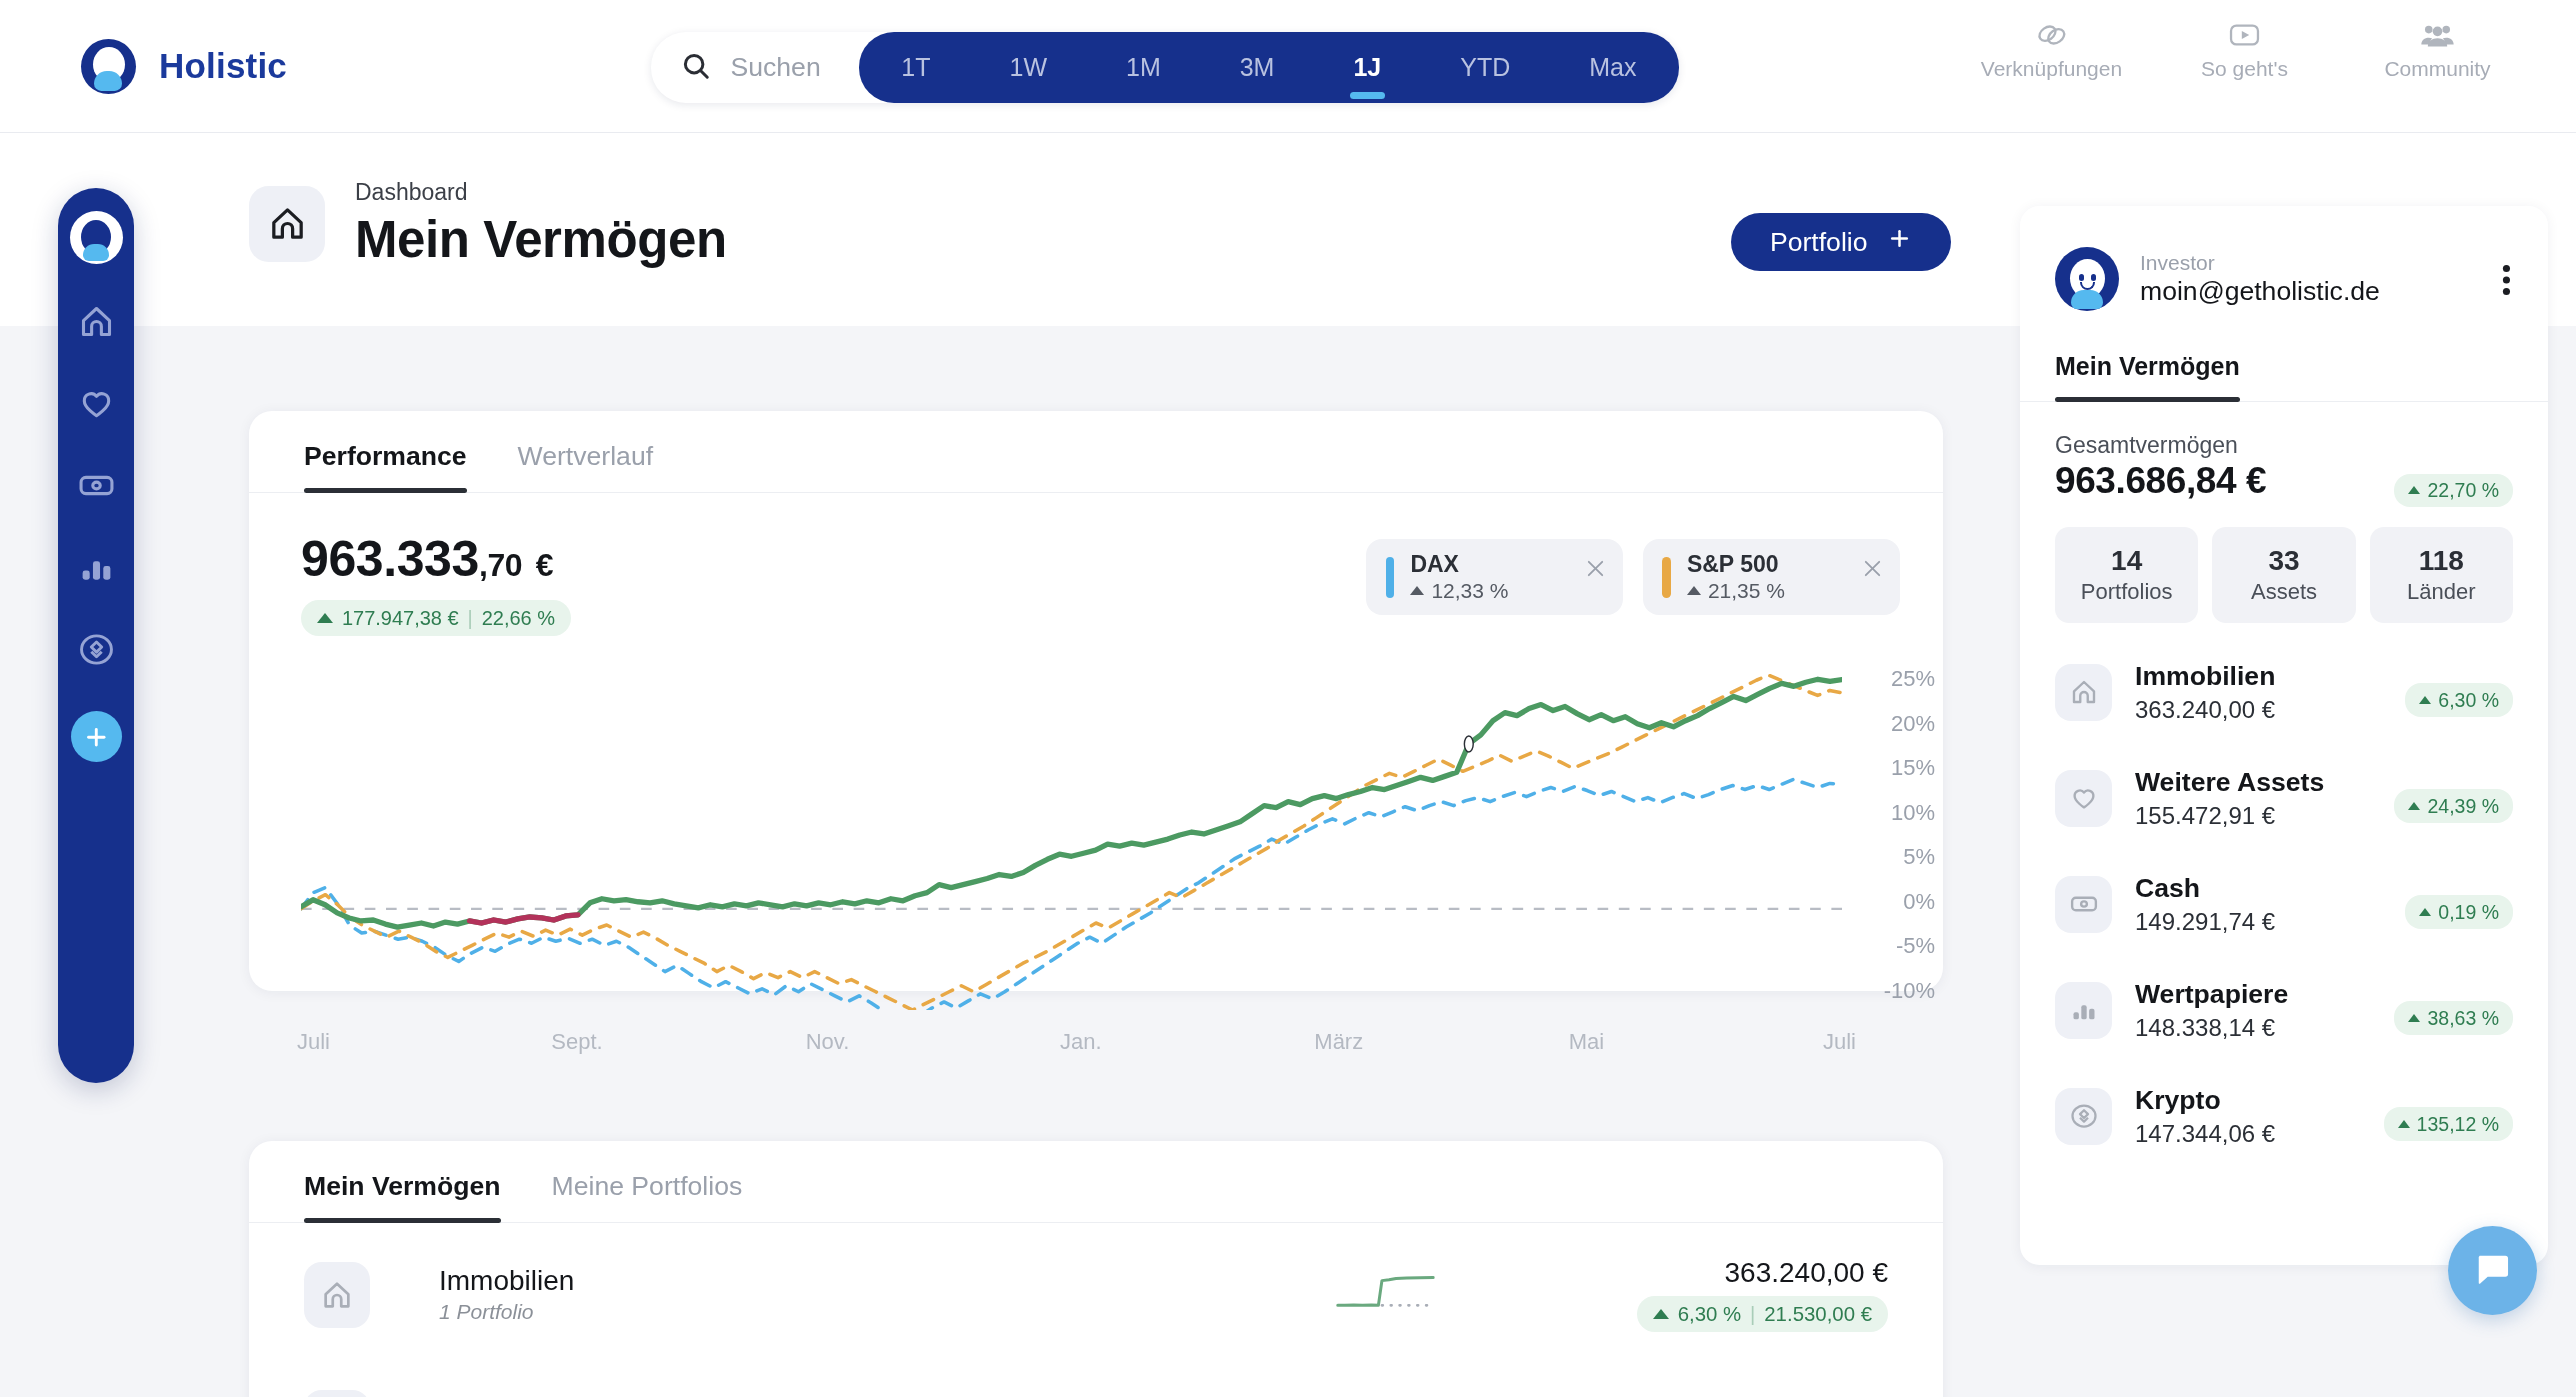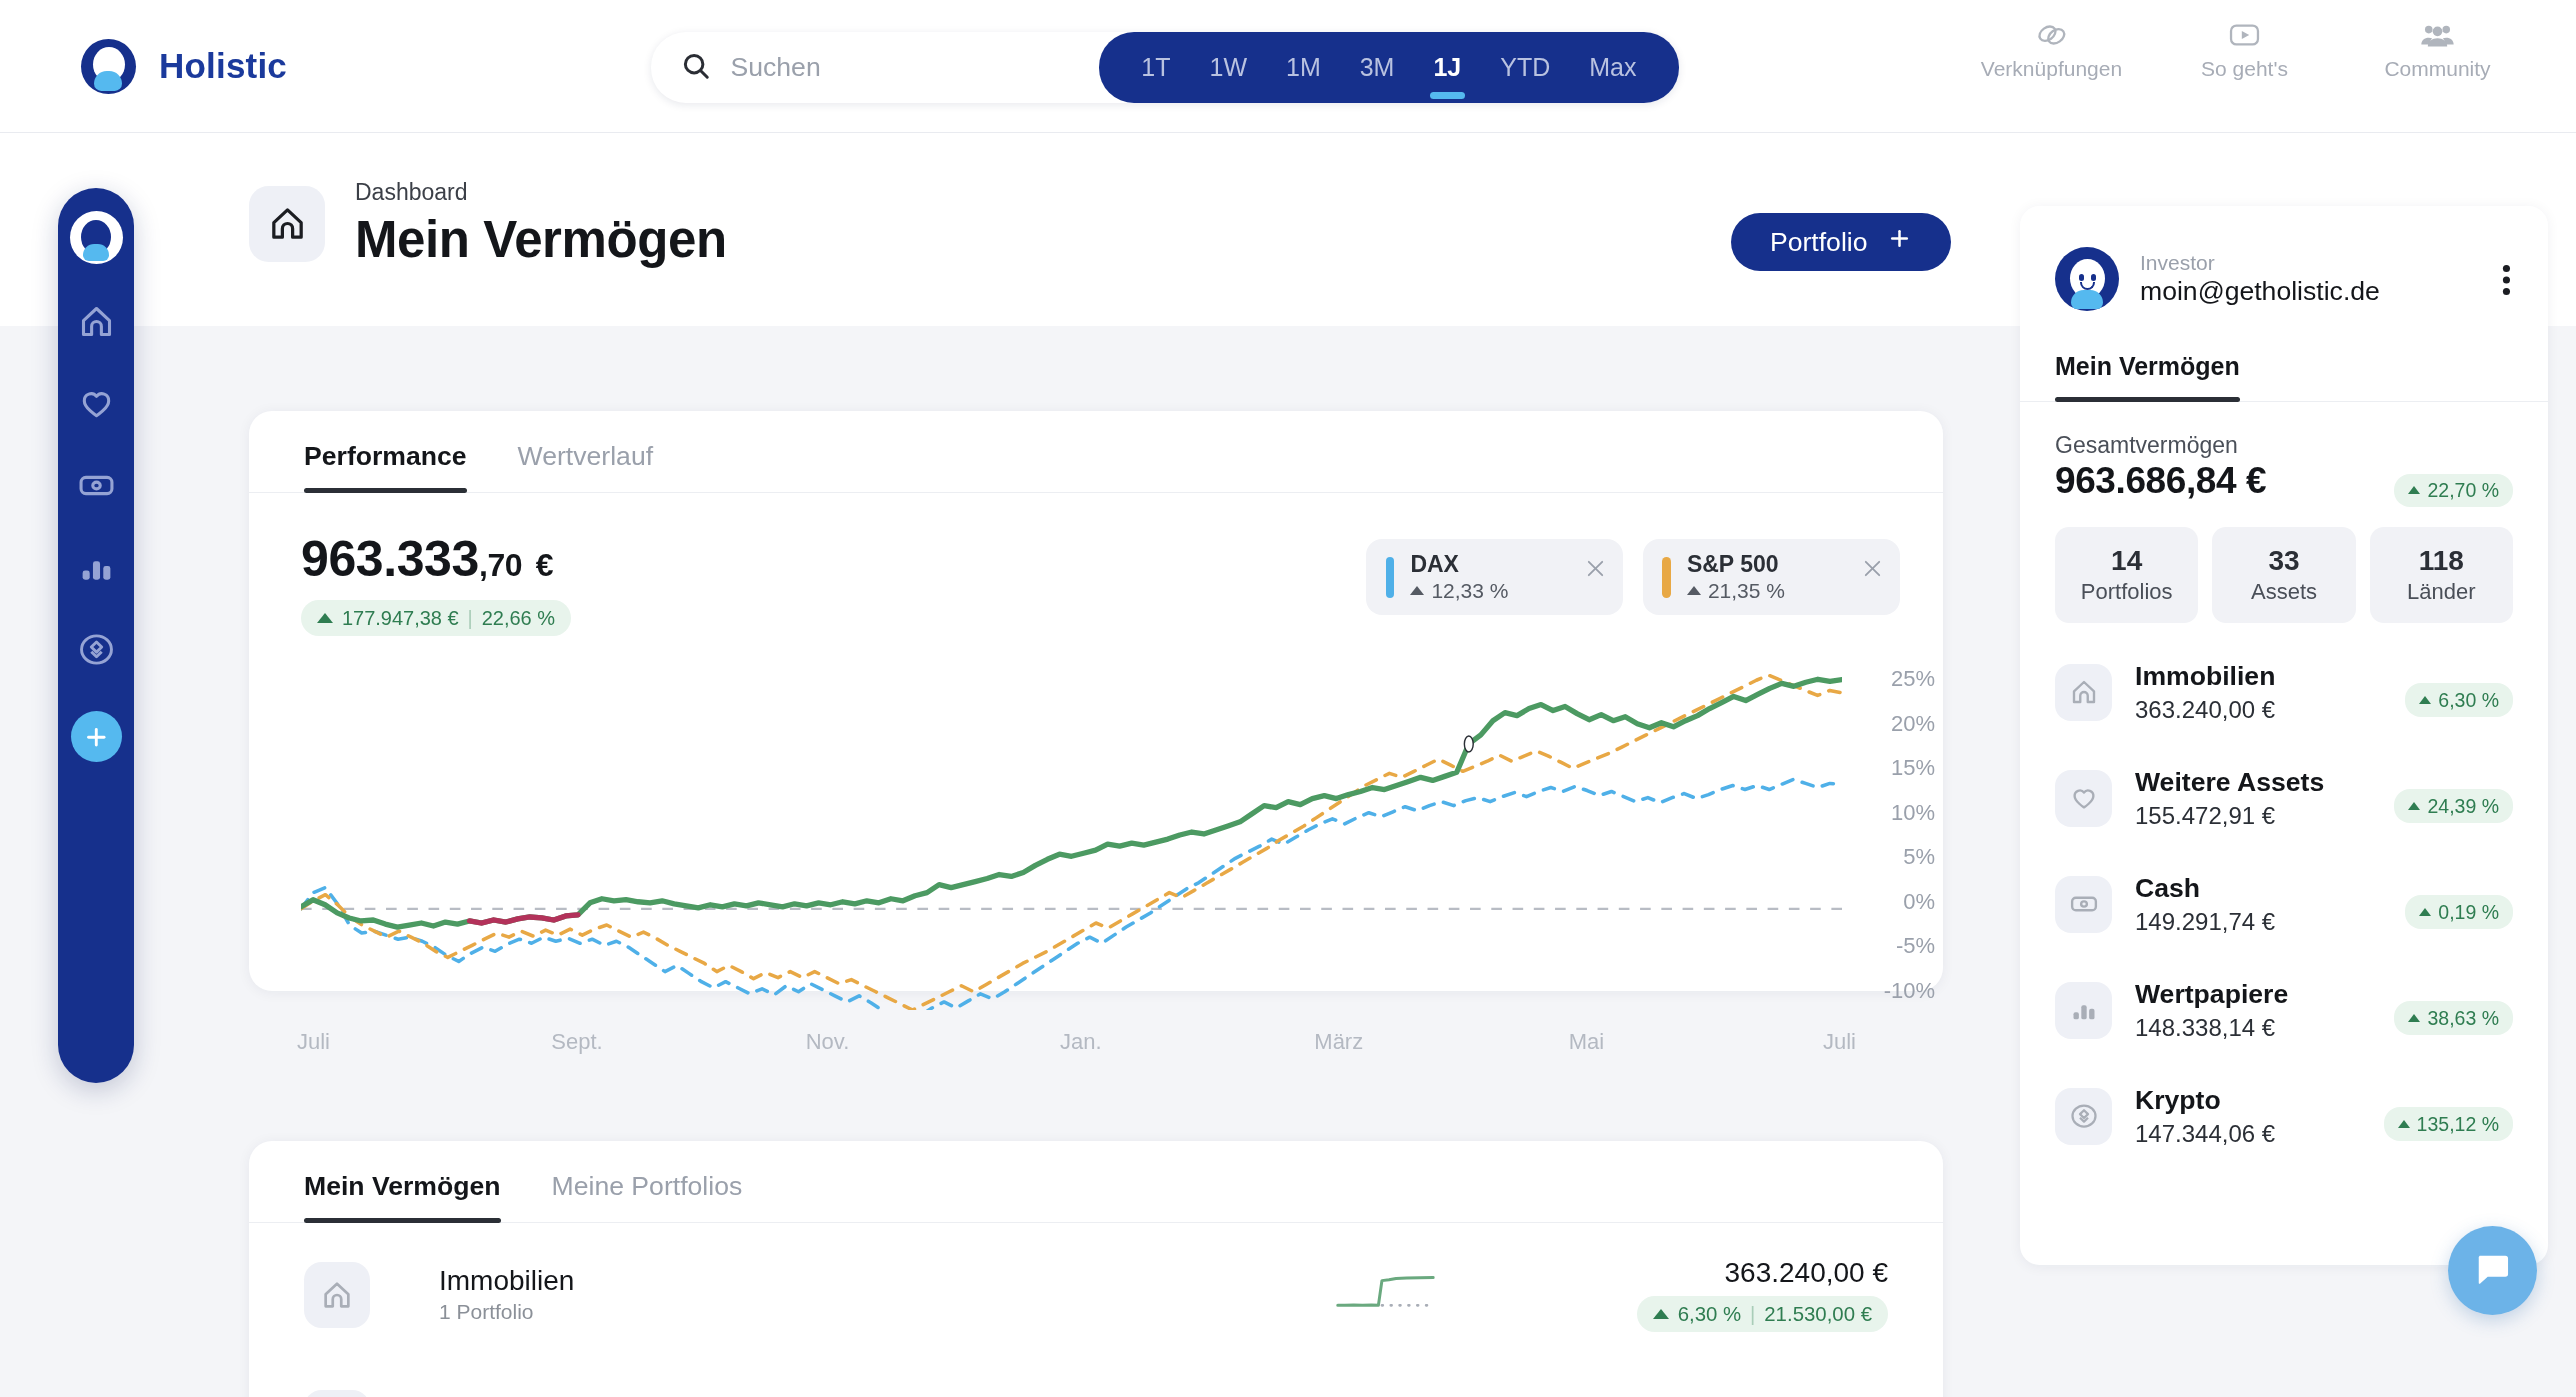--- a/index.html
+++ b/index.html
@@ -46,21 +46,21 @@
   }
   .searchbox input {
     border: none; outline: none; background: transparent;
     font-family: "Liberation Sans", sans-serif; font-size: 26.6px; color: #2a2d34;
     width: 100%;
   }
   .searchbox input::placeholder { color: #9aa0ab; }
   .ranges {
     position: absolute; right: 0; top: 0; height: 71px;
     background: #16308c; border-radius: 35px;
-    display: flex; align-items: center; padding: 16px 23px; z-index: 2;
+    display: flex; align-items: center; padding: 16px 23px; z-index: 2; gap: 40px;
   }
   .range {
     position: relative; color: #b9c2e0; font-size: 25px; font-weight: 500;
     padding: 0 19.5px; height: 71px; display: flex; align-items: center;
     cursor: pointer;
   }
   .range.active { color: #ffffff; font-weight: 700; }
   .range.active::after {
     content: ""; position: absolute; left: 16px; right: 16px; bottom: 4.4px;
     height: 6.2px; border-radius: 3.5px; background: #55b9ef;
@@ -179,21 +179,21 @@
   
   .listrow {
     display: flex; align-items: center; height: 105px;
     padding: 0 55px; position: relative;
   }
   .row-icon {
     width: 66px; height: 66px; border-radius: 17.7px; background: #eef0f6;
     display: flex; align-items: center; justify-content: center; flex: 0 0 auto;
   }
   .row-title { font-size: 28px; color: #14161a; font-weight: 400; }
-  .row-sub { font-size: 21px; color: #8b9098; margin-top: 3.5px; }
+  .row-sub { font-size: 21px; color: #8b9098; margin-top: 3.5px; font-style: italic; }
   .row-mid { margin-left: 69px; flex: 1; }
   .row-spark { width: 195px; flex: 0 0 auto; margin-right: 106px; }
   .row-right { text-align: right; flex: 0 0 auto; }
   .row-amt { font-size: 28px; color: #14161a; }
 
   
   #side-panel {
     position: absolute; left: 2020px; top: 206px; width: 528px; height: 1059px;
     background: #ffffff; border-radius: 19.5px;
     box-shadow: 0 1.8px 12.4px rgba(25,35,70,.06);

